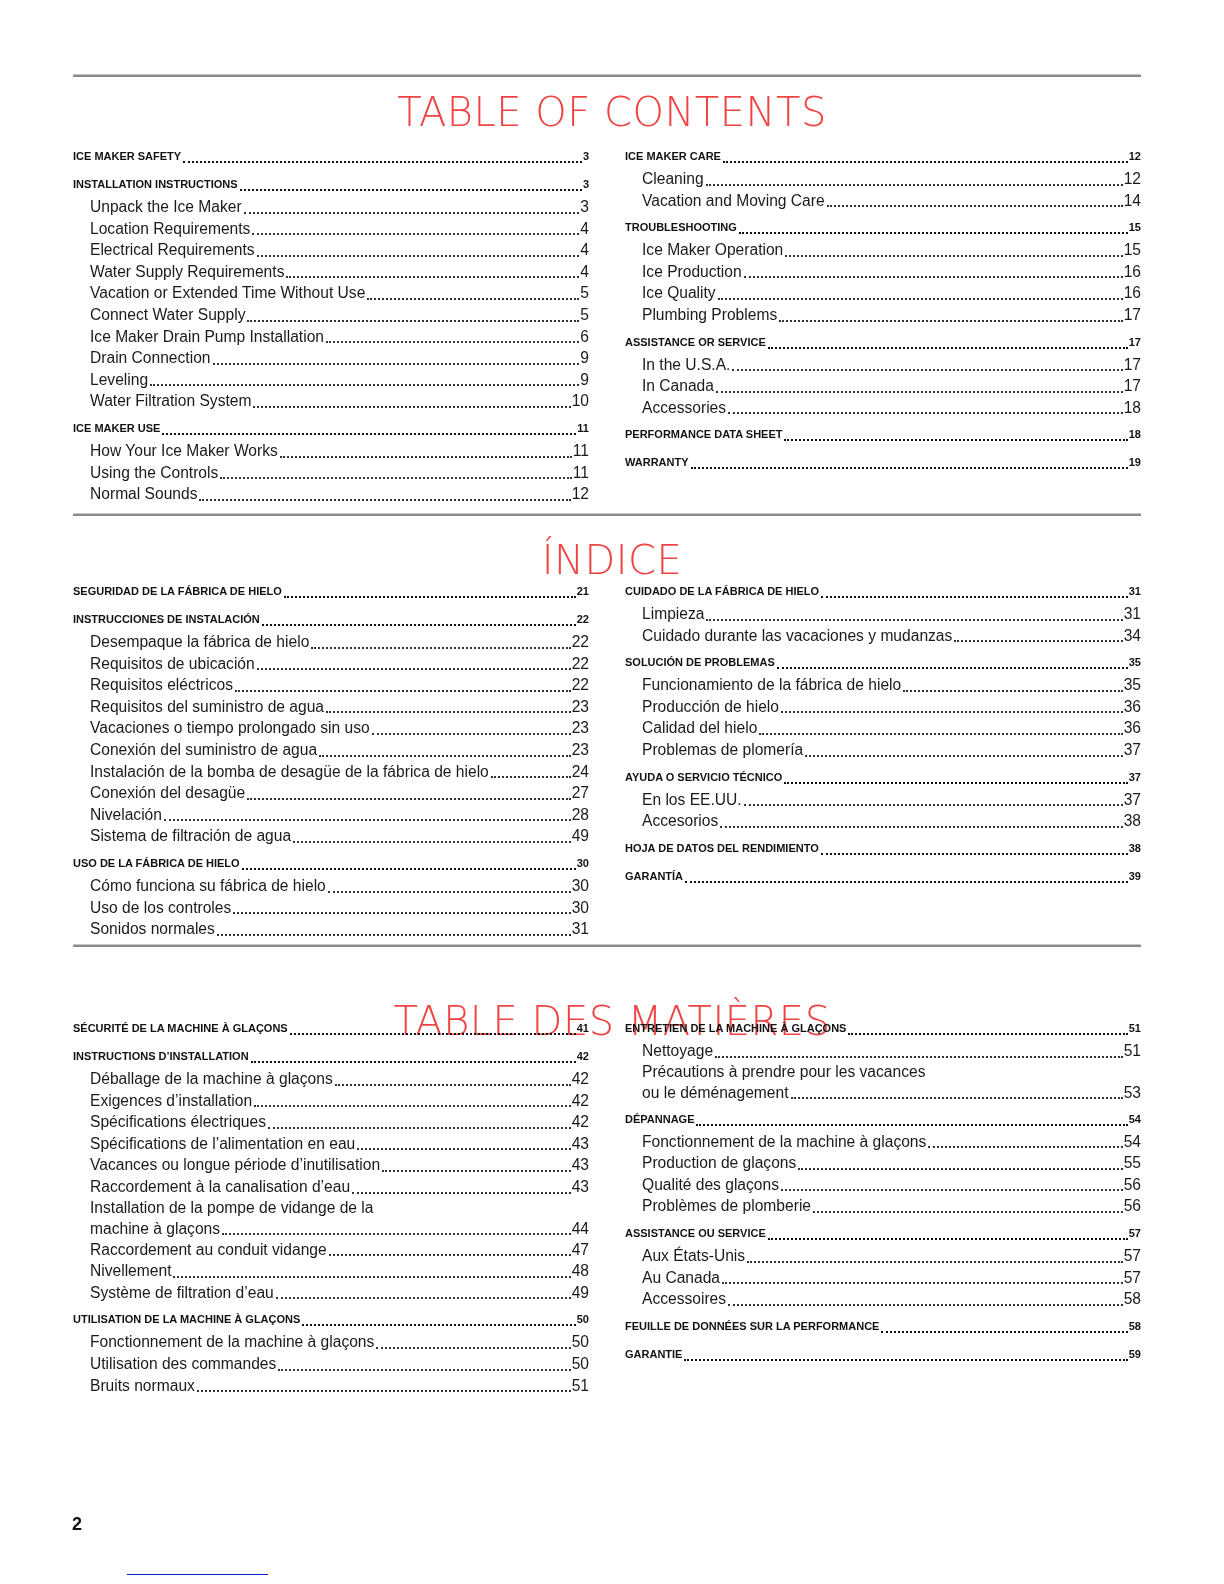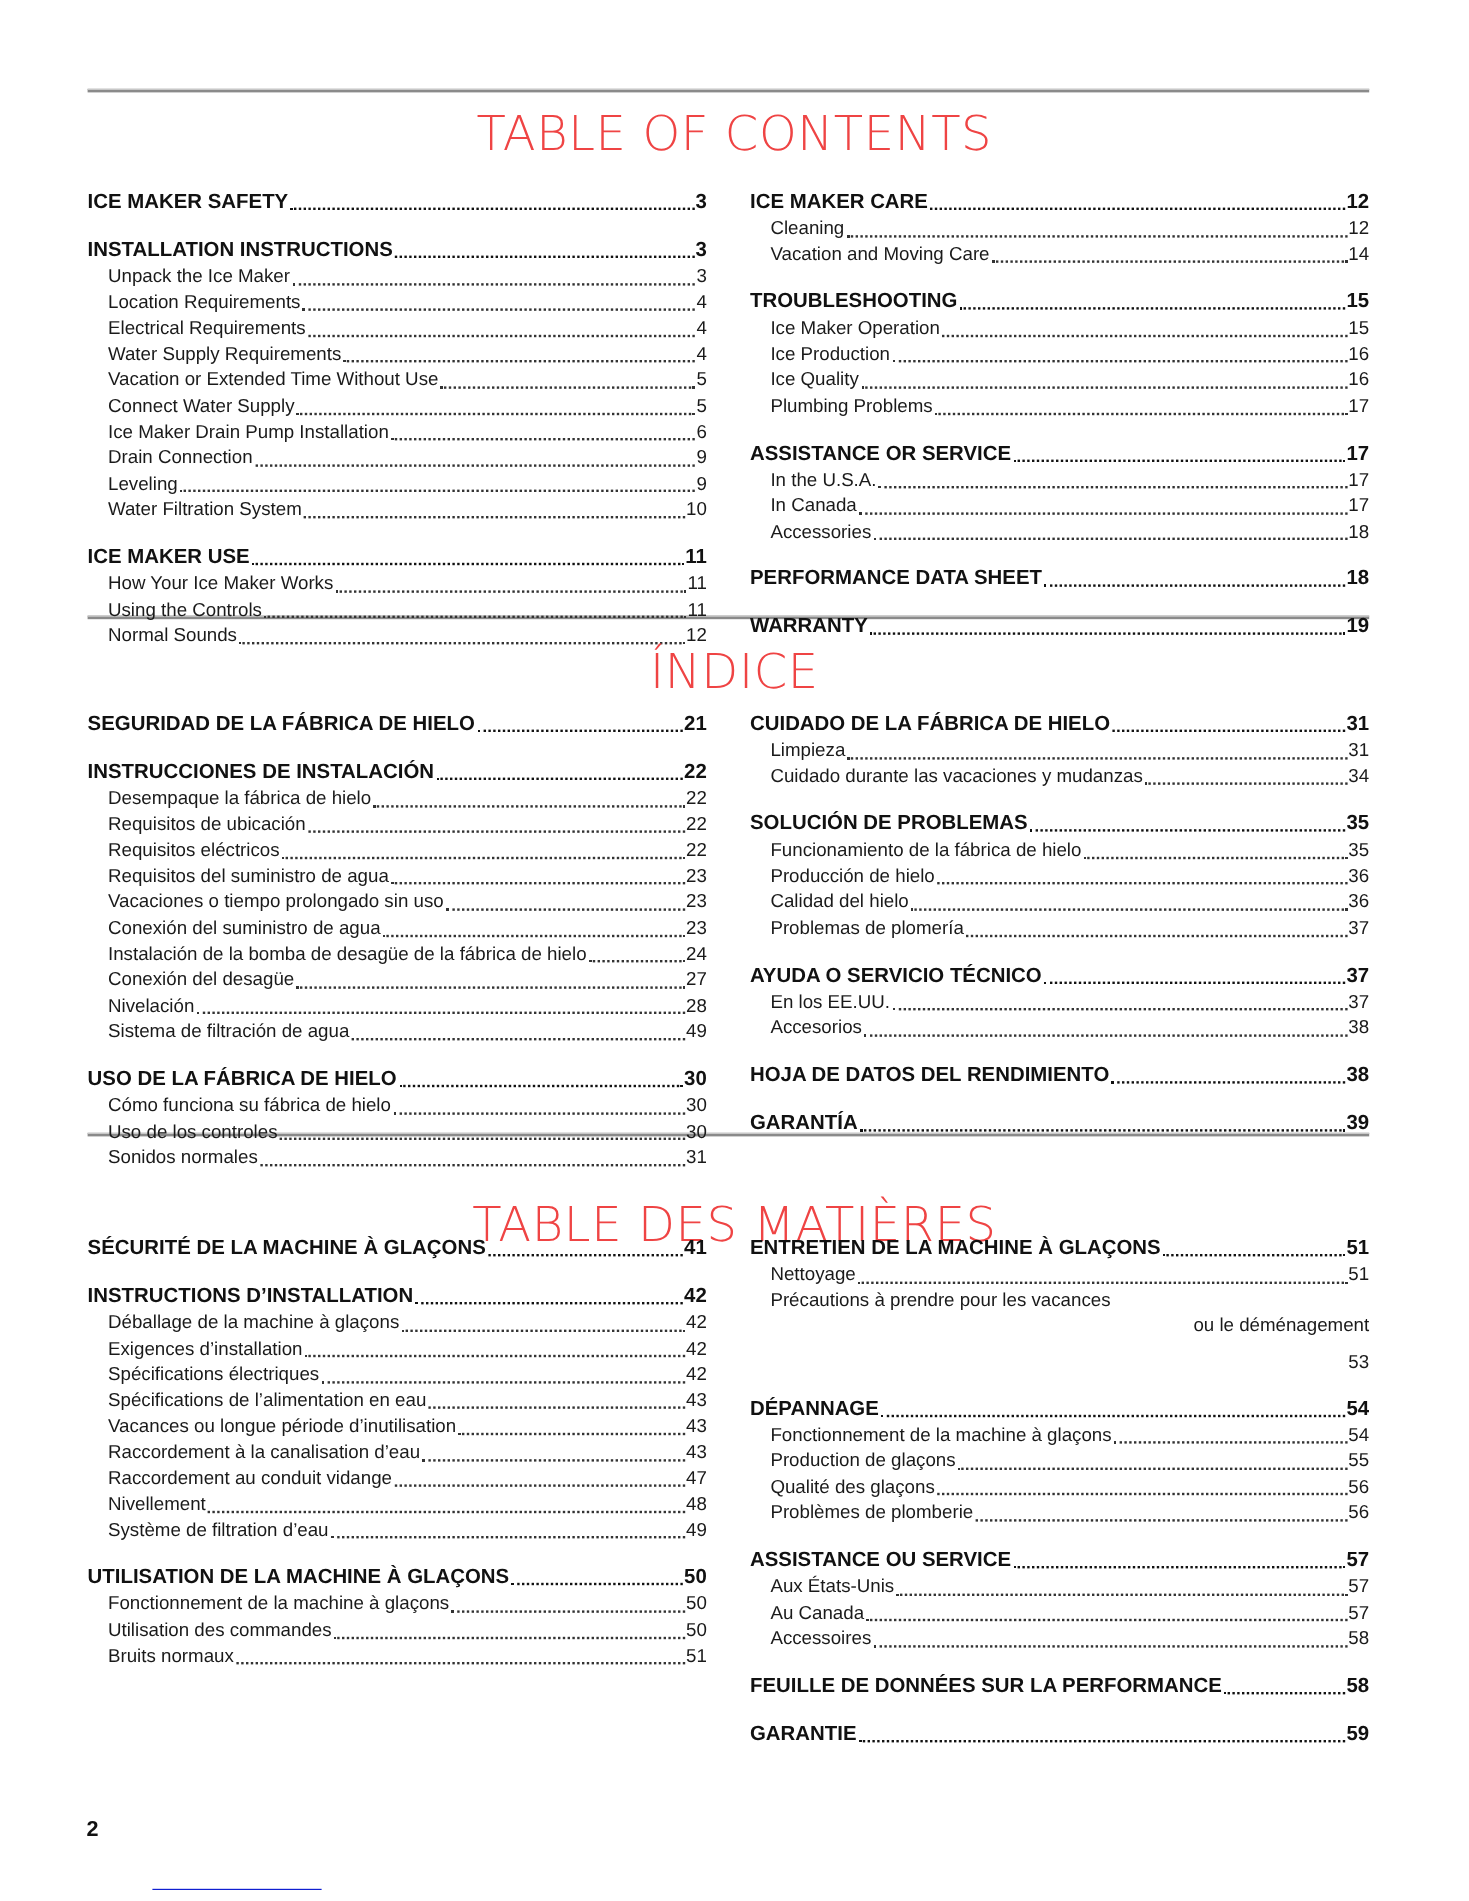--- a/index.html
+++ b/index.html
@@ -47,23 +47,23 @@
     .entry {
       display: flex;
       align-items: flex-end;
       font-size: 15.6px;
       line-height: 21.6px;
       white-space: nowrap;
       cursor: pointer;
     }
     .entry.main {
       font-weight: bold;
-      font-size: 17px;
+      font-size: 11px;
       line-height: 24px;
-      margin-top: 16px;
+      margin-top: 4px;
     }
     .entry.sub {
       padding-left: 17px;
       font-weight: normal;
       color: #1a1a1a;
     }
     .entry .label { flex: 0 0 auto; }
     .entry .leader {
       flex: 1 1 auto;
       overflow: hidden;
@@ -74,21 +74,21 @@
     .entry.main .leader {
       border-bottom: 2.5px dotted #111;
       margin-bottom: 5px;
     }
     .entry .page { flex: 0 0 auto; }
     .entry.wrap {
       flex-direction: column;
       align-items: stretch;
     }
     .entry.wrap .line1 { display: block; line-height: 20px; }
-    .entry.wrap .line2 { display: flex; align-items: flex-end; line-height: 21px; flex-direction: column; }
+    .entry.wrap .line2 { display: flex; align-items: flex-end; line-height: 21px; }
     .page-number {
       position: absolute;
       left: 72px;
       top: 1514px;
       font-weight: bold;
       font-size: 18px;
     }
     .blue-line {
       position: absolute;
       left: 127px;
@@ -447,20 +447,28 @@
     <div class="entry sub">
       <span class="label">Vacances ou longue période d’inutilisation</span>
       <span class="leader"></span>
       <span class="page">43</span>
     </div>
     <div class="entry sub">
       <span class="label">Raccordement à la canalisation d’eau</span>
       <span class="leader"></span>
       <span class="page">43</span>
     </div>
+    <div class="entry sub wrap">
+      <span class="line1">Installation de la pompe de vidange de la</span>
+      <span class="line2">
+        <span class="label">machine à glaçons</span>
+        <span class="leader"></span>
+        <span class="page">44</span>
+      </span>
+    </div>
     <div class="entry sub">
       <span class="label">Raccordement au conduit vidange</span>
       <span class="leader"></span>
       <span class="page">47</span>
     </div>
     <div class="entry sub">
       <span class="label">Nivellement</span>
       <span class="leader"></span>
       <span class="page">48</span>
     </div>

